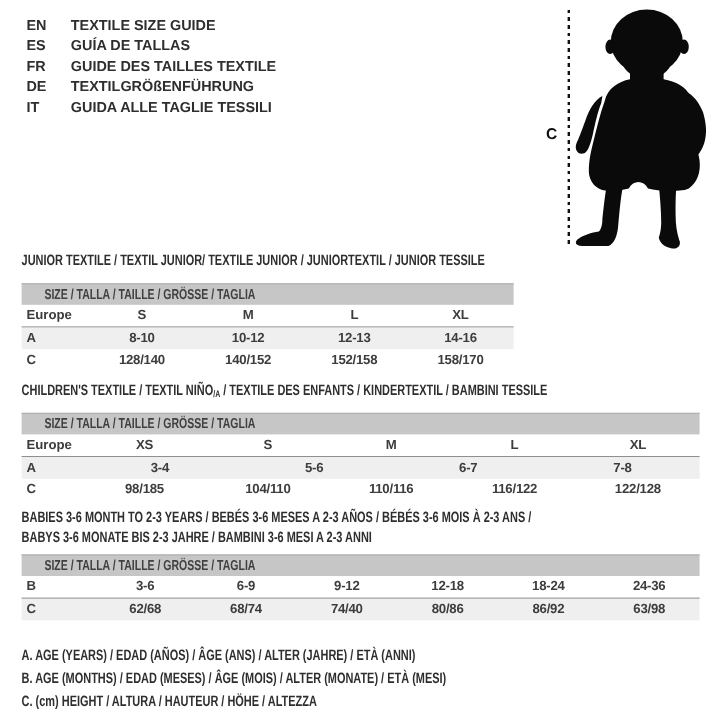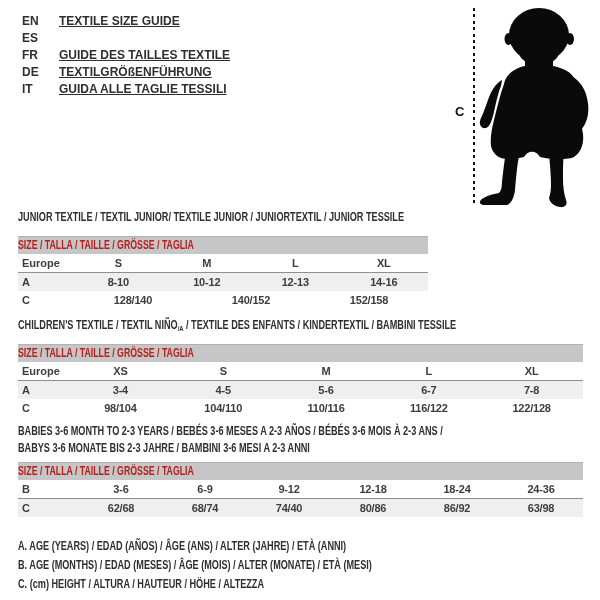--- a/index.html
+++ b/index.html
@@ -6,31 +6,31 @@
   body{
     width:600px;height:600px;position:relative;background:#ffffff;
     font-family:"Liberation Sans", sans-serif;color:#333;overflow:hidden;
     -webkit-font-smoothing:antialiased;
   }
   .abs{position:absolute;}
   
   .langs{left:22px;top:13px;}
   .lang-row{display:flex;height:17px;line-height:17px;font-size:12px;font-weight:700;color:#2e2e2e;}
   .lang-code{width:37px;}
-  .lang-text{white-space:nowrap;text-decoration:underline;}
+  .lang-text{white-space:nowrap;}
   
   .cond{display:inline-block;transform:scaleX(0.73);transform-origin:0 50%;white-space:nowrap;}
   
   .heading{font-size:12.5px;font-weight:700;color:#2e2e2e;line-height:17px;white-space:nowrap;}
   .sub-a{font-size:8px;position:relative;top:2px;}
   
   .size-table{left:18px;}
   .size-bar{
     height:17px;line-height:17px;background:#c6c6c6;border-top:1px solid #b2b2b2;
-    padding-left:0;font-size:12px;font-weight:700;color:#b91c1c;overflow:hidden;
+    padding-left:19px;font-size:12px;font-weight:700;color:#404040;overflow:hidden;
   }
   .trow{display:flex;height:18px;line-height:18px;font-size:11px;font-weight:700;color:#3d3d3d;}
   .trow.first{border-bottom:1px solid #8f8f8f;}
   .trow.shaded{background:#efefef;}
   .tcell.label{flex:0 0 var(--lw,52px);padding-left:4px;text-align:left;}
   .tcell.val{flex:1;text-align:center;letter-spacing:-0.2px;}
   .t0{--lw:52px;width:410px;}
   .t1{--lw:47px;width:565px;}
   .t2{--lw:57px;width:565px;}
   
@@ -46,20 +46,21 @@
 </head>
 <body>
 
 <div class="abs langs">
   <div class="lang-row">
     <span class="lang-code">EN</span>
     <span class="lang-text">TEXTILE SIZE GUIDE</span>
   </div>
   <div class="lang-row">
     <span class="lang-code">ES</span>
+    <span class="lang-text">GUÍA DE TALLAS</span>
   </div>
   <div class="lang-row">
     <span class="lang-code">FR</span>
     <span class="lang-text">GUIDE DES TAILLES TEXTILE</span>
   </div>
   <div class="lang-row">
     <span class="lang-code">DE</span>
     <span class="lang-text">TEXTILGRÖßENFÜHRUNG</span>
   </div>
   <div class="lang-row">
@@ -122,47 +123,47 @@
       <div class="tcell val">8-10</div>
       <div class="tcell val">10-12</div>
       <div class="tcell val">12-13</div>
       <div class="tcell val">14-16</div>
     </div>
     <div class="trow">
       <div class="tcell label">C</div>
       <div class="tcell val">128/140</div>
       <div class="tcell val">140/152</div>
       <div class="tcell val">152/158</div>
+      <div class="tcell val">158/170</div>
     </div>
   </div>
 
 <div class="abs heading" style="left:18px;top:317px;">
   <span class="cond"><span>CHILDREN'S TEXTILE / TEXTIL NIÑO</span><span class="sub-a">/A</span><span> / TEXTILE DES ENFANTS / KINDERTEXTIL / BAMBINI TESSILE</span></span>
 </div>
 <div class="abs size-table t1" style="top:344px;">
     <div class="size-bar"><span class="cond">SIZE / TALLA / TAILLE / GRÖSSE / TAGLIA</span></div>
     <div class="trow first">
       <div class="tcell label">Europe</div>
       <div class="tcell val">XS</div>
       <div class="tcell val">S</div>
       <div class="tcell val">M</div>
       <div class="tcell val">L</div>
       <div class="tcell val">XL</div>
     </div>
     <div class="trow shaded">
       <div class="tcell label">A</div>
       <div class="tcell val">3-4</div>
-      <div class="tcell val">4-5</div>
       <div class="tcell val">5-6</div>
       <div class="tcell val">6-7</div>
       <div class="tcell val">7-8</div>
     </div>
     <div class="trow">
       <div class="tcell label">C</div>
-      <div class="tcell val">98/104</div>
+      <div class="tcell val">98/185</div>
       <div class="tcell val">104/110</div>
       <div class="tcell val">110/116</div>
       <div class="tcell val">116/122</div>
       <div class="tcell val">122/128</div>
     </div>
   </div>
 
 <div class="abs heading" style="left:18px;top:423px;text-decoration:underline;">
   <div><span class="cond">BABIES 3-6 MONTH TO 2-3 YEARS / BEBÉS 3-6 MESES A 2-3 AÑOS / BÉBÉS 3-6 MOIS À 2-3 ANS /</span></div>
   <div><span class="cond">BABYS 3-6 MONATE BIS 2-3 JAHRE / BAMBINI 3-6 MESI A 2-3 ANNI</span></div>

